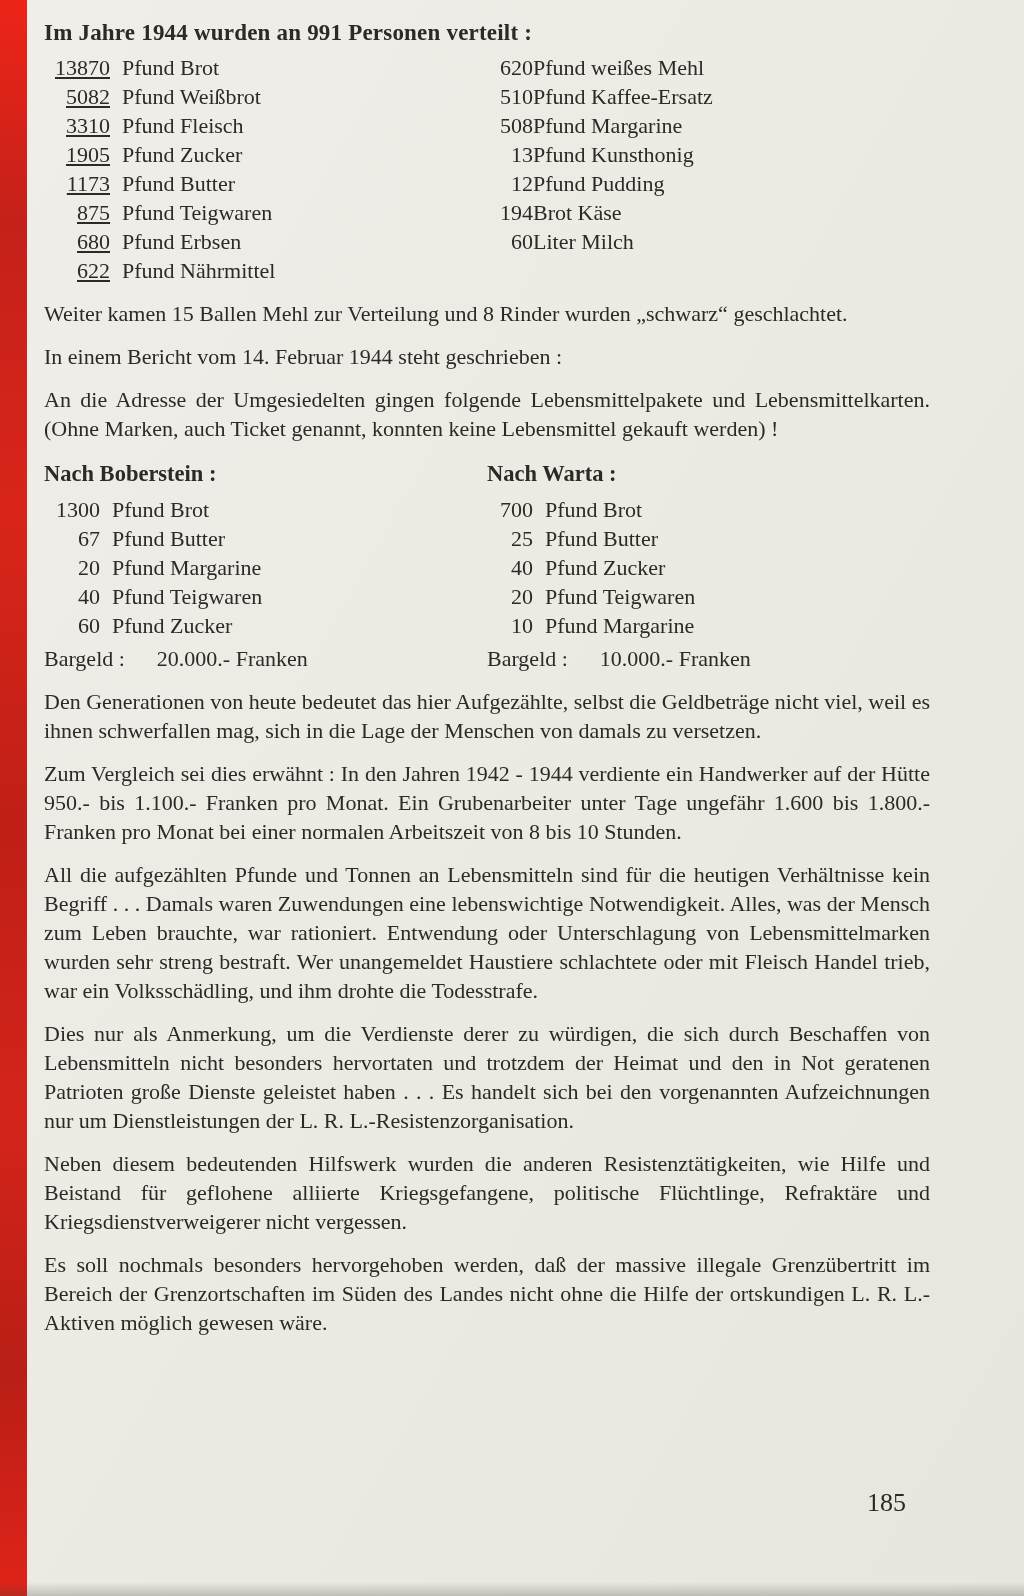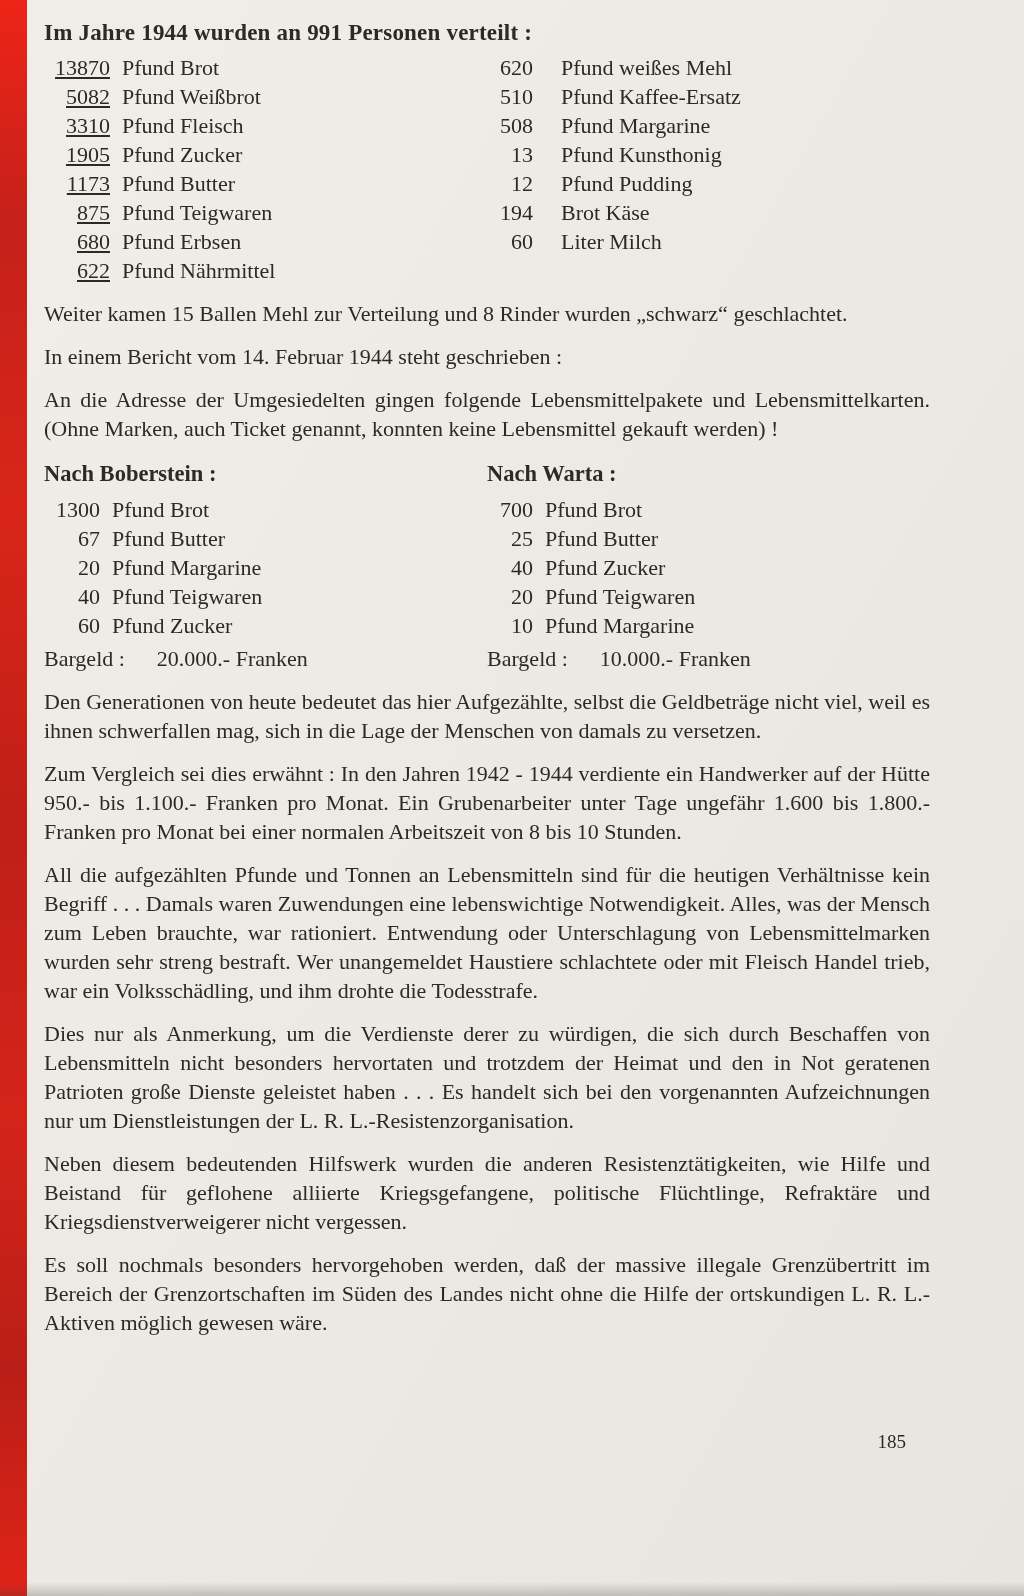--- a/index.html
+++ b/index.html
@@ -45,21 +45,21 @@
     grid-template-columns: 1fr 1fr;
     column-gap: 0;
   }
   .ration-row {
     display: flex;
     font-size: 22px;
     line-height: 29px;
     white-space: nowrap;
   }
   .col-left .qty  { display: inline-block; width: 66px; text-align: right; margin-right: 12px; flex: none; text-decoration: underline; }
-  .col-right .qty { display: inline-block; width: 46px; text-align: right; margin-right: 28px; flex: none; }
+  .col-right .qty { display: inline-block; width: 46px; text-align: right; margin-right: 0; flex: none; }
   .col-b .qty     { display: inline-block; width: 56px; text-align: right; margin-right: 12px; flex: none; }
   .col-w .qty     { display: inline-block; width: 46px; text-align: right; margin-right: 12px; flex: none; }
   p.body {
     font-size: 22px;
     line-height: 29px;
     text-align: justify;
     margin: 14px 0 0 0;
   }
   p.body.single { text-align: left; }
   .subhead {
@@ -69,23 +69,23 @@
   }
   .subhead-row { display: grid; grid-template-columns: 1fr 1fr; }
   .cash-line {
     font-size: 22px;
     line-height: 29px;
     margin-top: 4px;
   }
   .cash-line .cash-val { margin-left: 32px; }
   .page-number {
     position: absolute;
-    top: 1431px;
+    top: 1488px;
     right: 118px;
-    font-size: 19px;
+    font-size: 26px;
   }
 </style>
 </head>
 <body>
 
 <div class="page">
   <div class="red-edge"></div>
 
   <div class="content">
 

